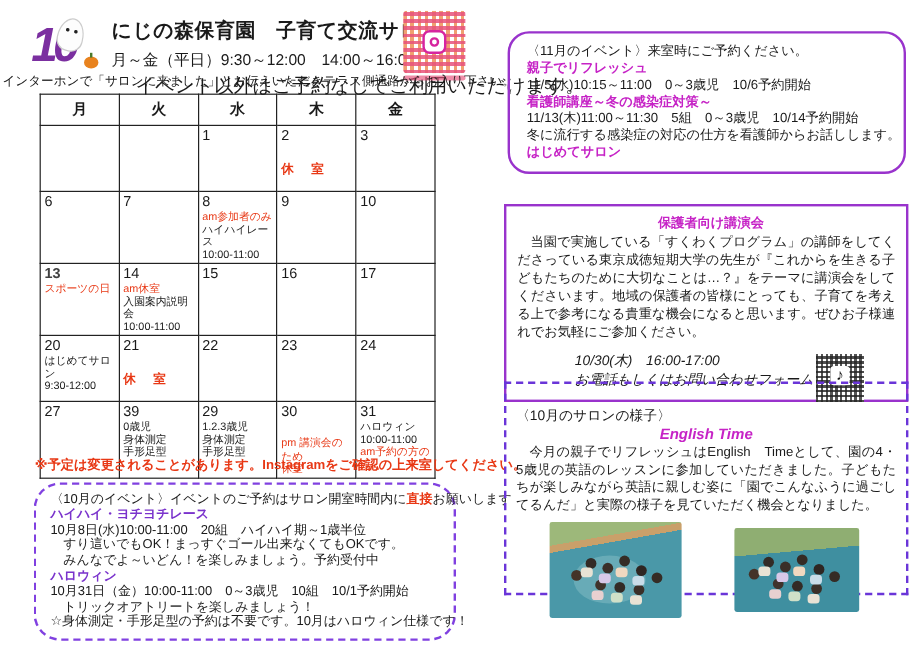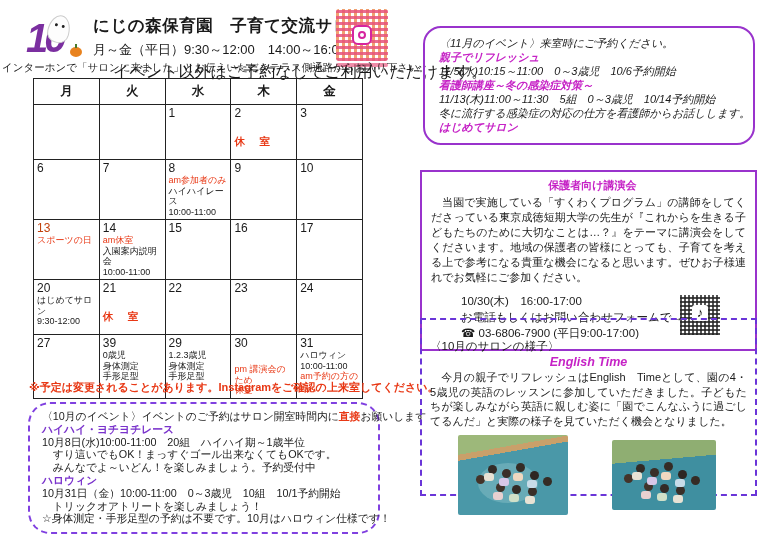--- a/index.html
+++ b/index.html
@@ -43,41 +43,41 @@
   .insta-caption{left:336px;top:63px;width:52px;height:4px;background:#e7527b;opacity:.65;border-radius:2px;}
 
   .door-note{left:2px;top:61px;width:398px;text-align:center;font-size:10.5px;white-space:nowrap;}
 
   
   .cal{left:33px;top:78px;width:330px;height:300px;border-collapse:collapse;table-layout:fixed;}
   .cal th,.cal td{border:1.5px solid #222;vertical-align:top;padding:2px 3px;box-sizing:border-box;}
   .cal th{height:26px;font-size:12.5px;font-weight:bold;text-align:center;vertical-align:middle;}
   .cal td{height:55px;}
   .dnum{font-size:12px;line-height:13px;}
-  .dnum.c-red{color:#c2410c;}
+  .dnum.c-red{color:#404040;font-weight:bold;}
   .cal .ln{font-size:9px;line-height:10.5px;}
   .cal .ln.mid{margin-top:16px;font-size:10.5px;font-weight:bold;letter-spacing:2px;}
   .cal .ln.low{margin-top:14px;}
 
   .footnote{left:29px;top:380px;width:370px;font-size:11px;font-weight:bold;white-space:nowrap;}
 
   
   .oct-box{left:28px;top:402px;width:352px;border:2.5px dashed #8040e0;border-radius:22px;
     padding:6px 10px 7px 12px;box-sizing:border-box;}
   .oct-box .ln{font-size:10.8px;line-height:12.8px;white-space:nowrap;}
 
   .nov-box{left:423px;top:26px;width:332px;border:2.5px solid #9933cc;border-radius:18px;
-    padding:8px 10px 9px 14px;box-sizing:border-box;font-style:italic;}
+    padding:8px 10px 9px 14px;box-sizing:border-box;}
   .nov-box .ln{font-size:11px;line-height:14px;white-space:nowrap;}
 
   .lec-box{left:420px;top:170px;width:337px;border:2px solid #9933cc;
     padding:6px 9px 8px 9px;box-sizing:border-box;}
   .lec-heading{font-size:11px;margin-left:8px;}
   .lec-body{font-size:11px;line-height:15px;margin-top:2px;text-align:justify;}
-  .lec-sched{margin-top:8px;margin-left:30px;position:relative;}
+  .lec-sched{margin-top:8px;margin-left:48px;position:relative;font-style:italic;}
   .lec-sched div{font-size:11.5px;line-height:16px;}
   .form-qr{position:absolute;right:26px;top:2px;width:40px;height:40px;
     background:
       repeating-linear-gradient(0deg,rgba(34,34,34,.8) 0 2px,transparent 2px 4px),
       repeating-linear-gradient(90deg,#555 0 2px,#fff 2px 4px);}
   .form-qr::before{content:"♪";position:absolute;left:12px;top:10px;width:16px;height:16px;
     background:#fff;color:#111;font-size:13px;line-height:16px;text-align:center;border-radius:3px;}
 
   .salon-box{left:420px;top:318px;width:337px;height:178px;border:2.5px dashed #6a35d8;
     padding:19px 8px;box-sizing:border-box;}
@@ -266,21 +266,20 @@
     <div class="ln"><span>冬に流行する感染症の対応の仕方を看護師からお話しします。</span></div>
     <div class="ln"><span class="c-magenta b">はじめてサロン</span></div>
   </div>
 
 <div class="abs lec-box">
   <div class="lec-heading b c-magenta">保護者向け講演会</div>
   <div class="lec-body">　当園で実施している「すくわくプログラム」の講師をしてくださっている東京成徳短期大学の先生が『これからを生きる子どもたちのために大切なことは…？』をテーマに講演会をしてくださいます。地域の保護者の皆様にとっても、子育てを考える上で参考になる貴重な機会になると思います。ぜひお子様連れでお気軽にご参加ください。</div>
   <div class="lec-sched">
     <div>10/30(木)　16:00-17:00</div>
     <div>お電話もしくはお問い合わせフォームで→</div>
-    <div>☎ 03-6806-7900 (平日9:00-17:00)</div>
     <span class="form-qr"></span>
   </div>
 </div>
 
 <div class="abs salon-box">
   <div class="salon-label">〈10月のサロンの様子〉</div>
   <div class="salon-heading b c-magenta">English Time</div>
   <div class="salon-body">　今月の親子でリフレッシュはEnglish　Timeとして、園の4・5歳児の英語のレッスンに参加していただきました。子どもたちが楽しみながら英語に親しむ姿に「園でこんなふうに過ごしてるんだ」と実際の様子を見ていただく機会となりました。</div>
   <div class="photo-row">
     <div class="photo photo-1">

